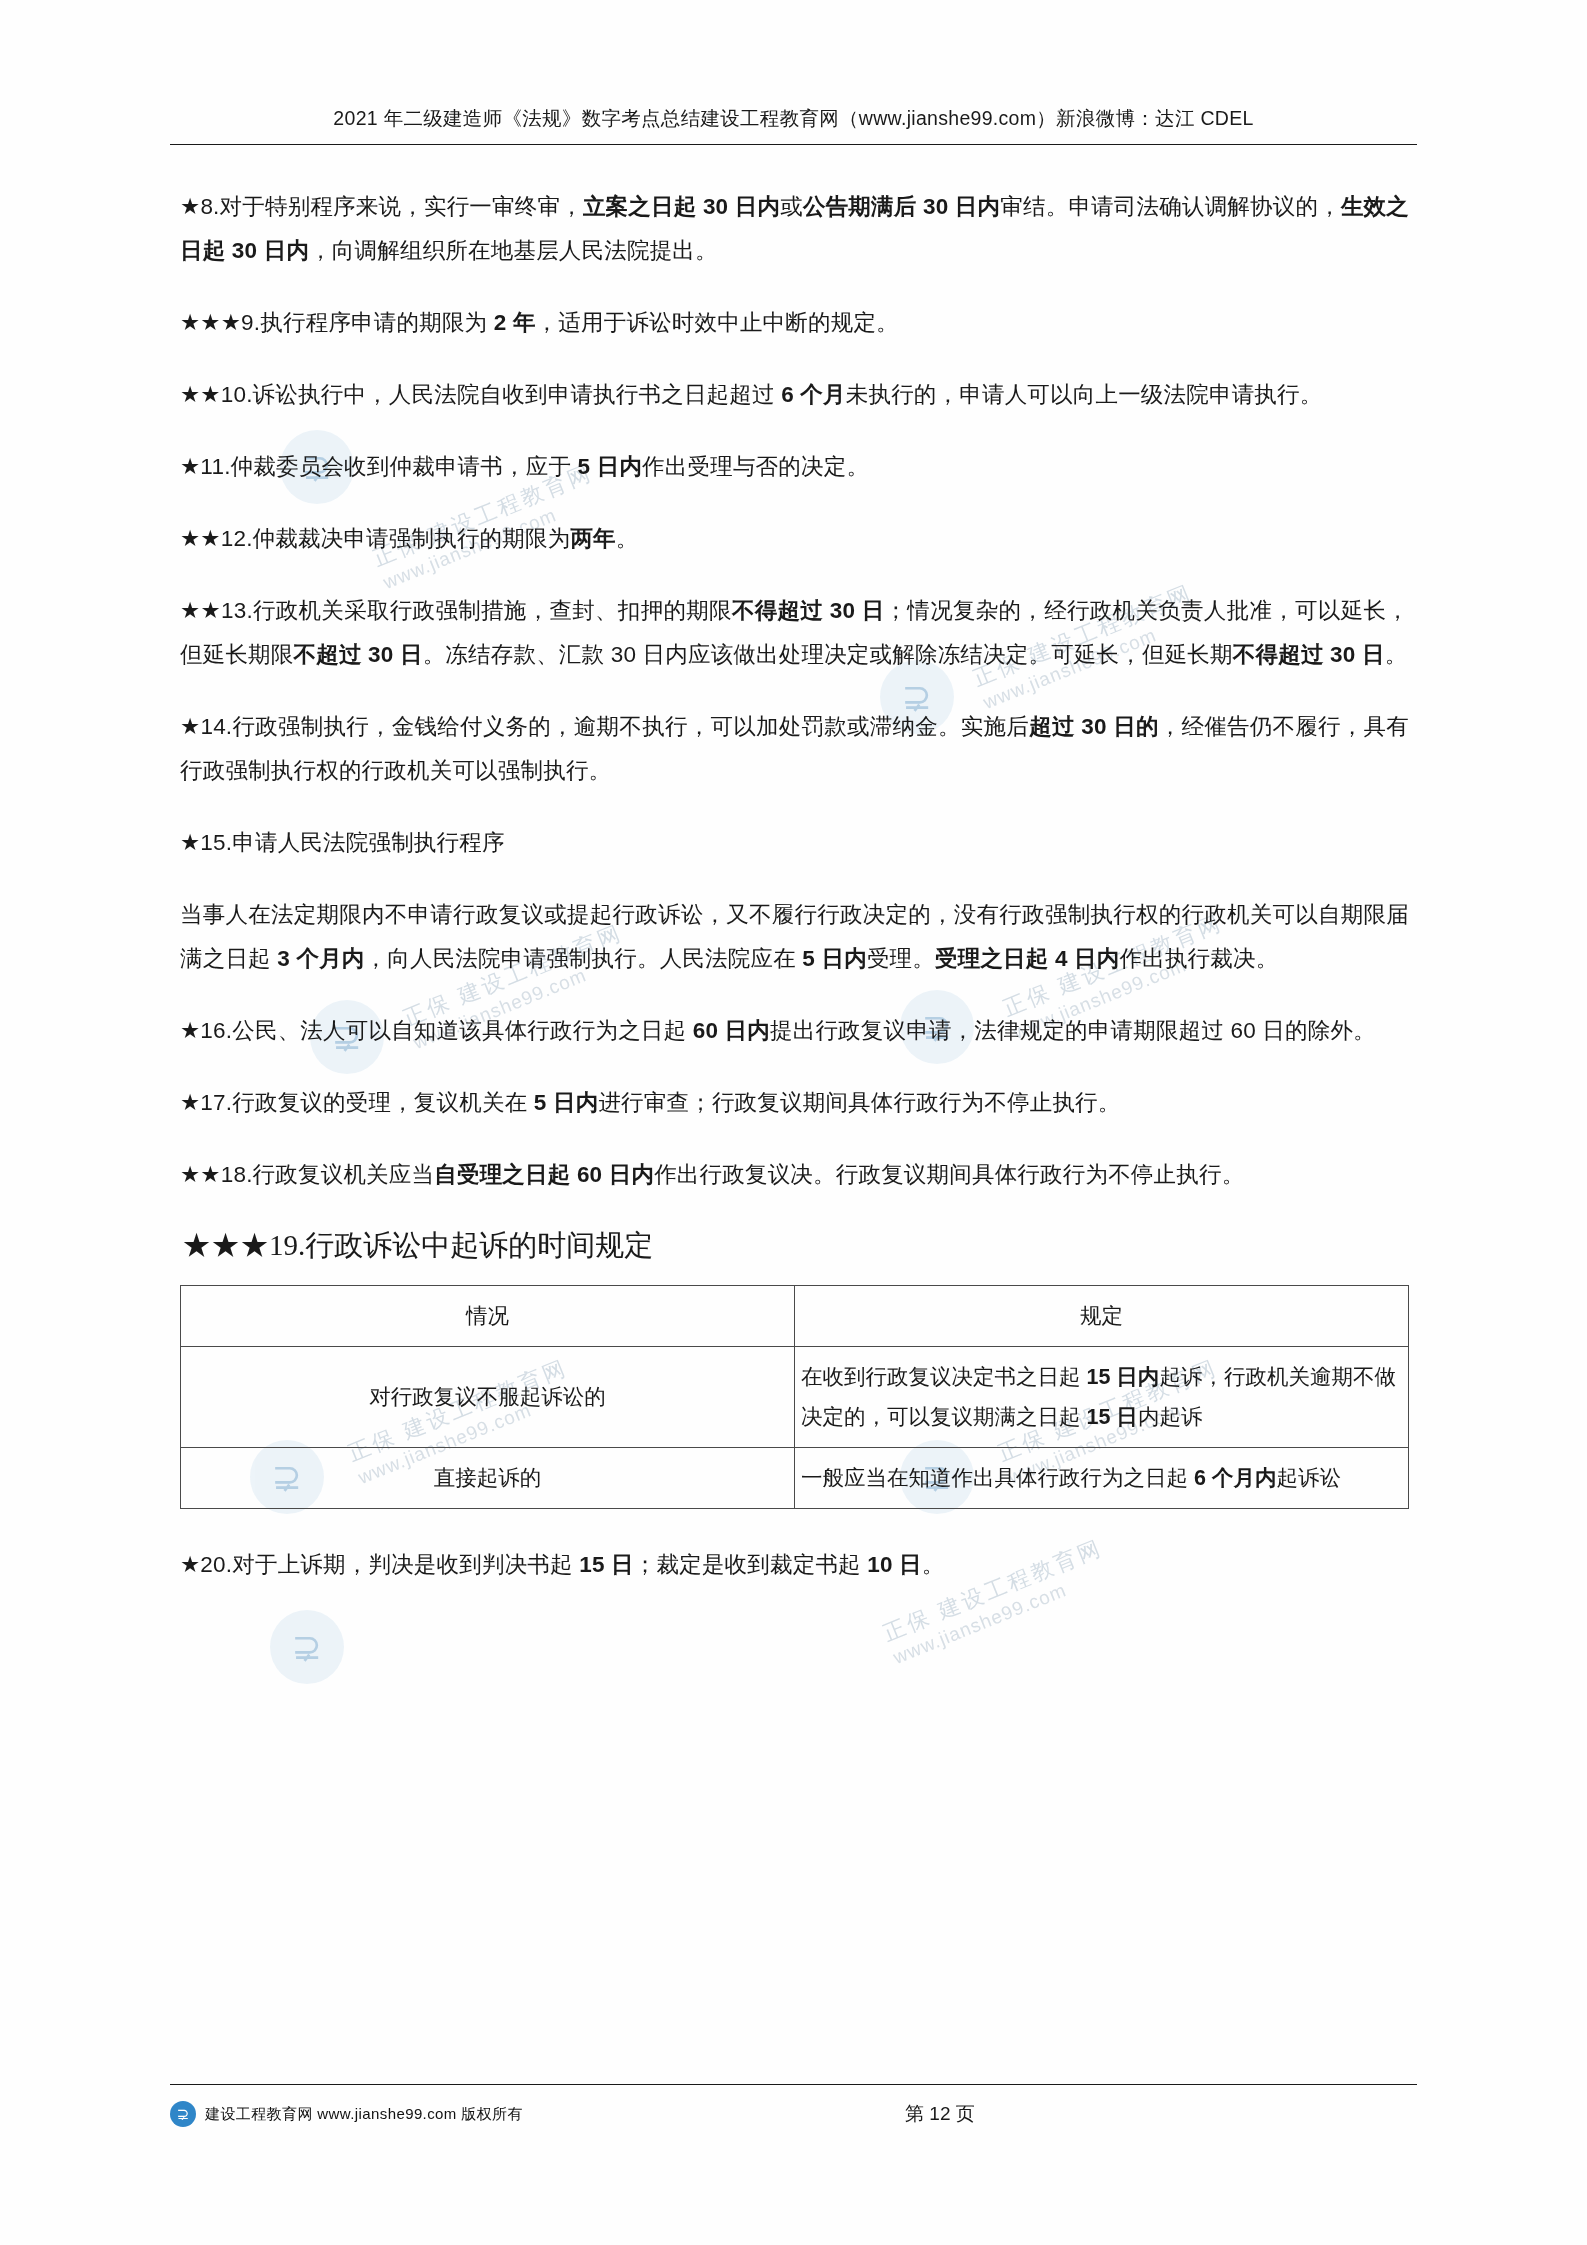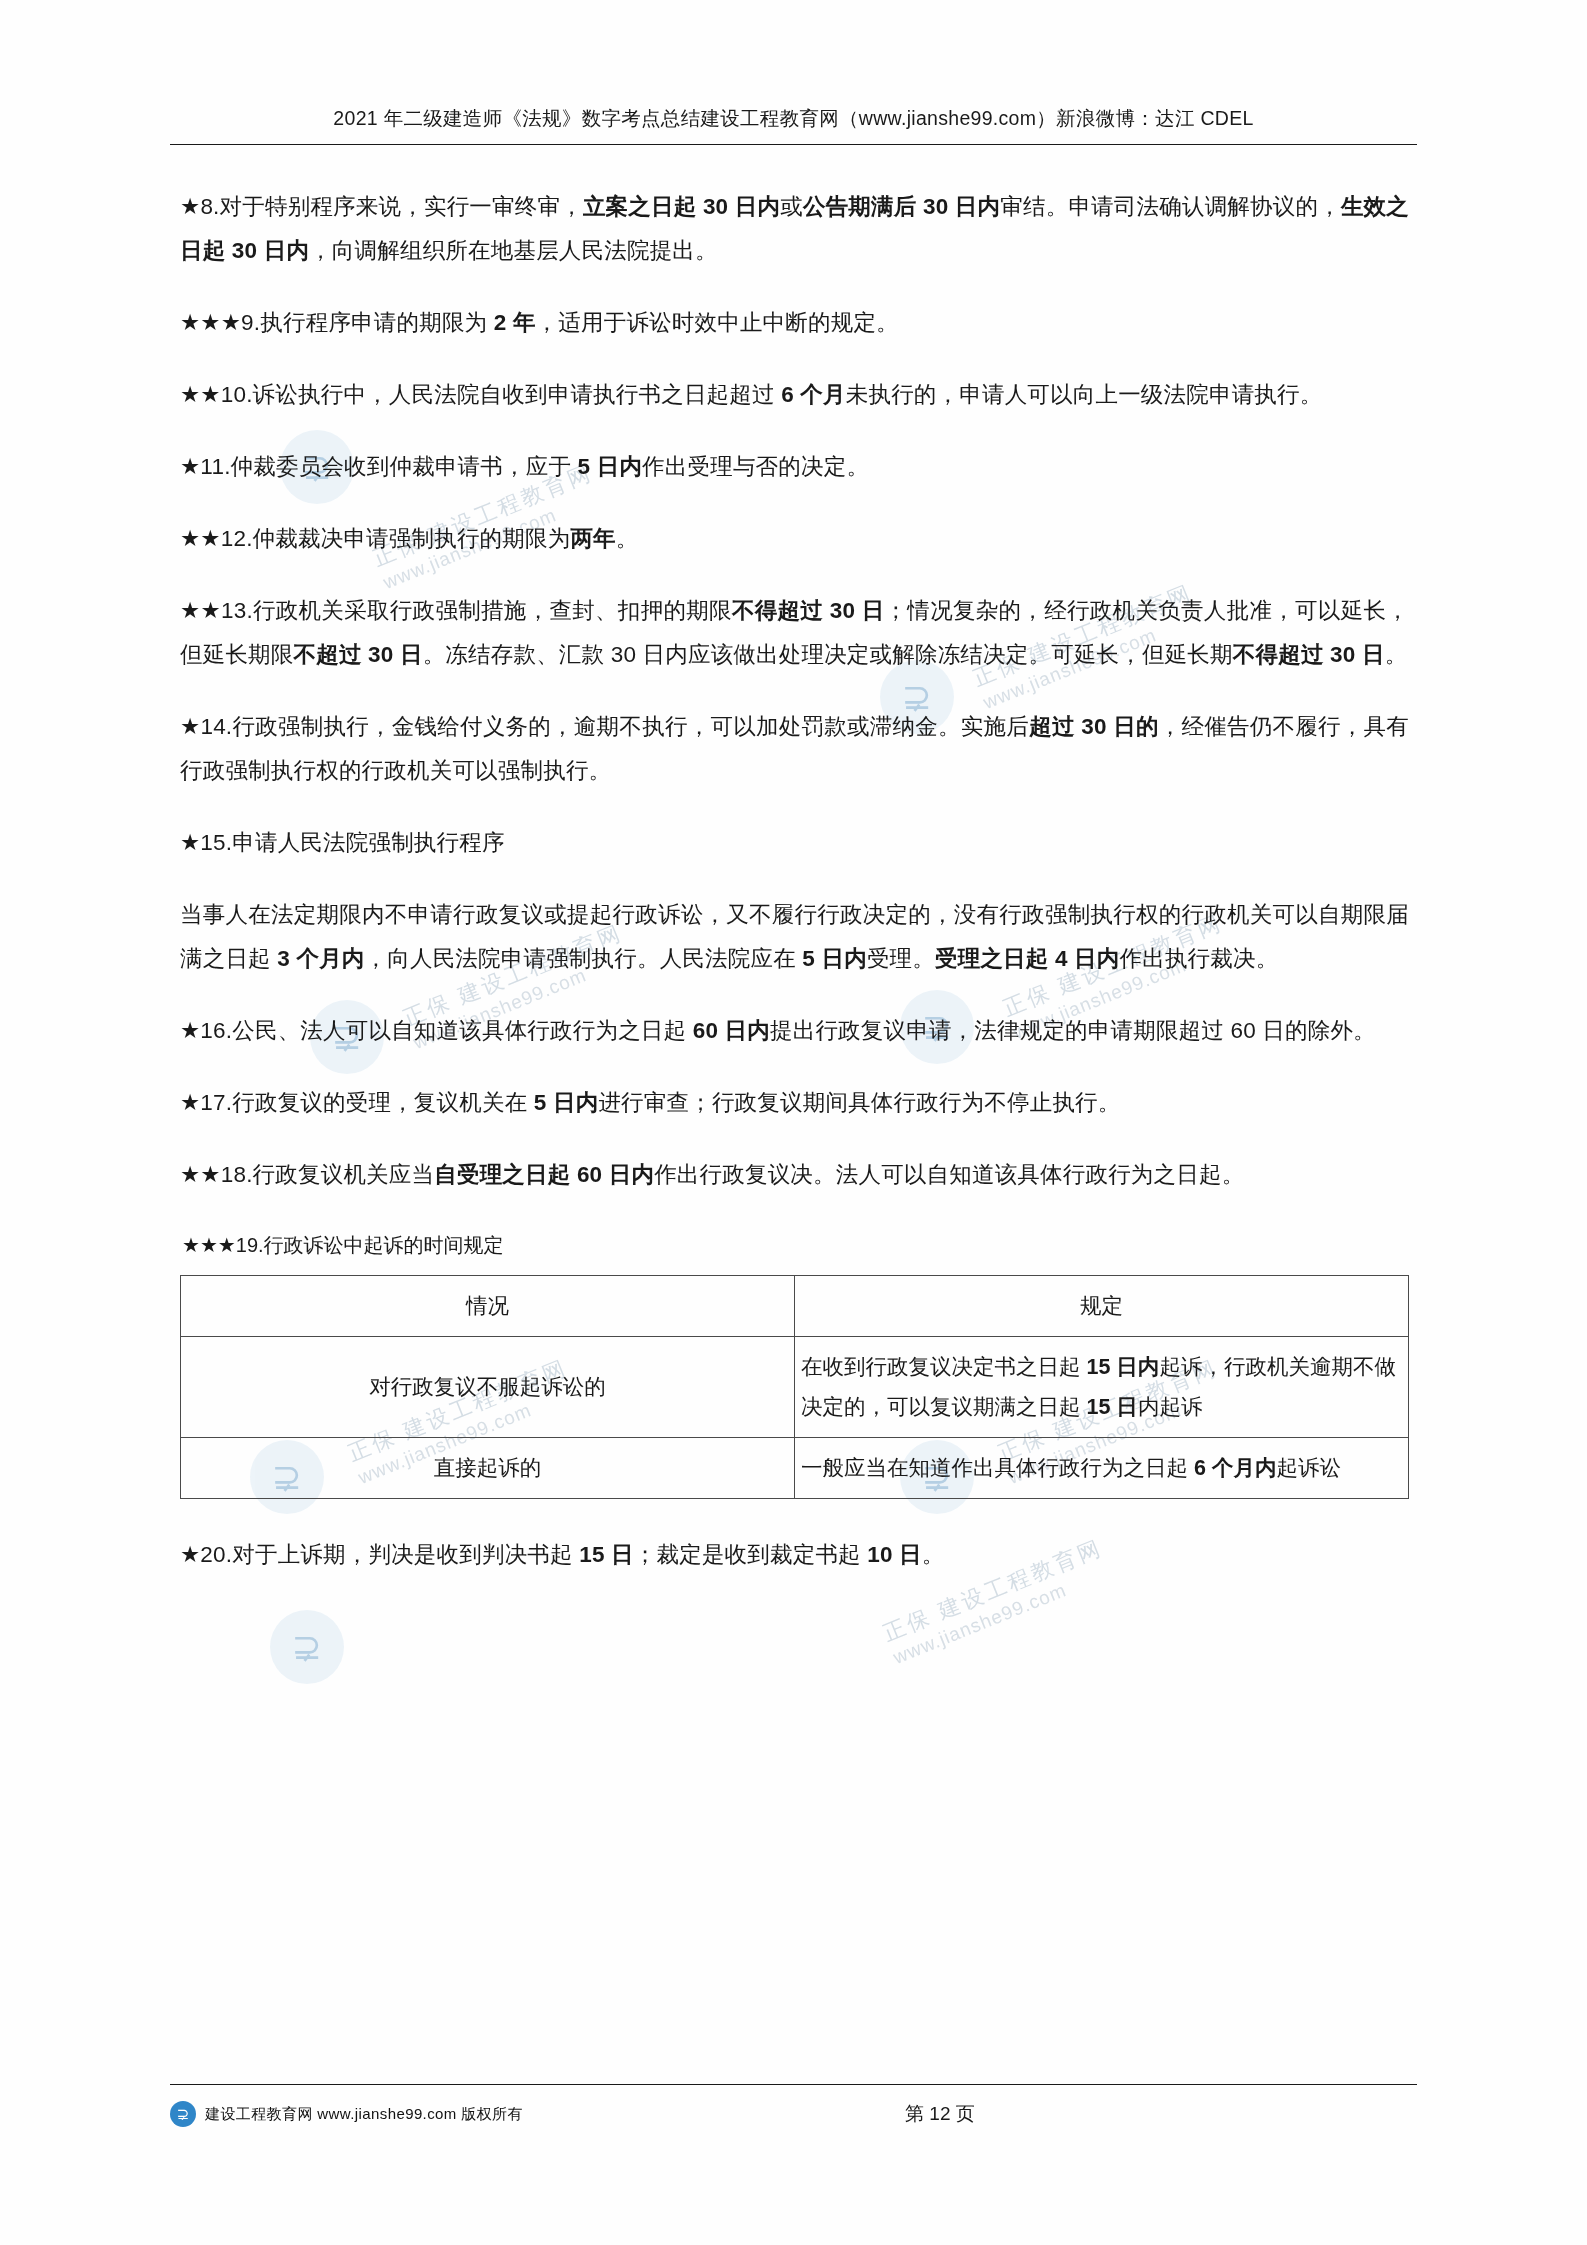--- a/index.html
+++ b/index.html
@@ -88,23 +88,24 @@
     font-size: 22.5px;
     line-height: 44px;
     margin: 0 0 28px 0;
     text-align: justify;
     letter-spacing: .2px;
   }
   .para b { font-weight: bold; }
 
   
   .tbl-title {
-    font-size: 20px;
+    font-size: 29px;
     line-height: 40px;
-    margin: 0 0 10px 2px;
+    margin: 0 0 20px 2px;
+    font-family: Liberation Serif, serif;
   }
   table.reg {
     width: 100%;
     border-collapse: collapse;
     table-layout: fixed;
     margin-bottom: 34px;
   }
   table.reg td, table.reg th {
     border: 1.3px solid #4a4a4a;
     padding: 10px 6px;
@@ -221,21 +222,21 @@
         <div class="para"><span>★★★9.执行程序申请的期限为 </span><b>2 年</b><span>，适用于诉讼时效中止中断的规定。</span></div>
         <div class="para"><span>★★10.诉讼执行中，人民法院自收到申请执行书之日起超过 </span><b>6 个月</b><span>未执行的，申请人可以向上一级法院申请执行。</span></div>
         <div class="para"><span>★11.仲裁委员会收到仲裁申请书，应于 </span><b>5 日内</b><span>作出受理与否的决定。</span></div>
         <div class="para"><span>★★12.仲裁裁决申请强制执行的期限为</span><b>两年</b><span>。</span></div>
         <div class="para"><span>★★13.行政机关采取行政强制措施，查封、扣押的期限</span><b>不得超过 30 日</b><span>；情况复杂的，经行政机关负责人批准，可以延长，但延长期限</span><b>不超过 30 日</b><span>。冻结存款、汇款 30 日内应该做出处理决定或解除冻结决定。可延长，但延长期</span><b>不得超过 30 日</b><span>。</span></div>
         <div class="para"><span>★14.行政强制执行，金钱给付义务的，逾期不执行，可以加处罚款或滞纳金。实施后</span><b>超过 30 日的</b><span>，经催告仍不履行，具有行政强制执行权的行政机关可以强制执行。</span></div>
         <div class="para"><span>★15.申请人民法院强制执行程序</span></div>
         <div class="para"><span>当事人在法定期限内不申请行政复议或提起行政诉讼，又不履行行政决定的，没有行政强制执行权的行政机关可以自期限届满之日起 </span><b>3 个月内</b><span>，向人民法院申请强制执行。人民法院应在 </span><b>5 日内</b><span>受理。</span><b>受理之日起 4 日内</b><span>作出执行裁决。</span></div>
         <div class="para"><span>★16.公民、法人可以自知道该具体行政行为之日起 </span><b>60 日内</b><span>提出行政复议申请，法律规定的申请期限超过 60 日的除外。</span></div>
         <div class="para"><span>★17.行政复议的受理，复议机关在 </span><b>5 日内</b><span>进行审查；行政复议期间具体行政行为不停止执行。</span></div>
-        <div class="para"><span>★★18.行政复议机关应当</span><b>自受理之日起 60 日内</b><span>作出行政复议决。法人可以自知道该具体行政行为之日起。</span></div>
+        <div class="para"><span>★★18.行政复议机关应当</span><b>自受理之日起 60 日内</b><span>作出行政复议决。行政复议期间具体行政行为不停止执行。</span></div>
       </div>
 
     <div class="tbl-title">★★★19.行政诉讼中起诉的时间规定</div>
     <table class="reg">
       <thead>
         <tr>
           <th class="c1">情况</th>
           <th class="c2">规定</th>
         </tr>
       </thead>

